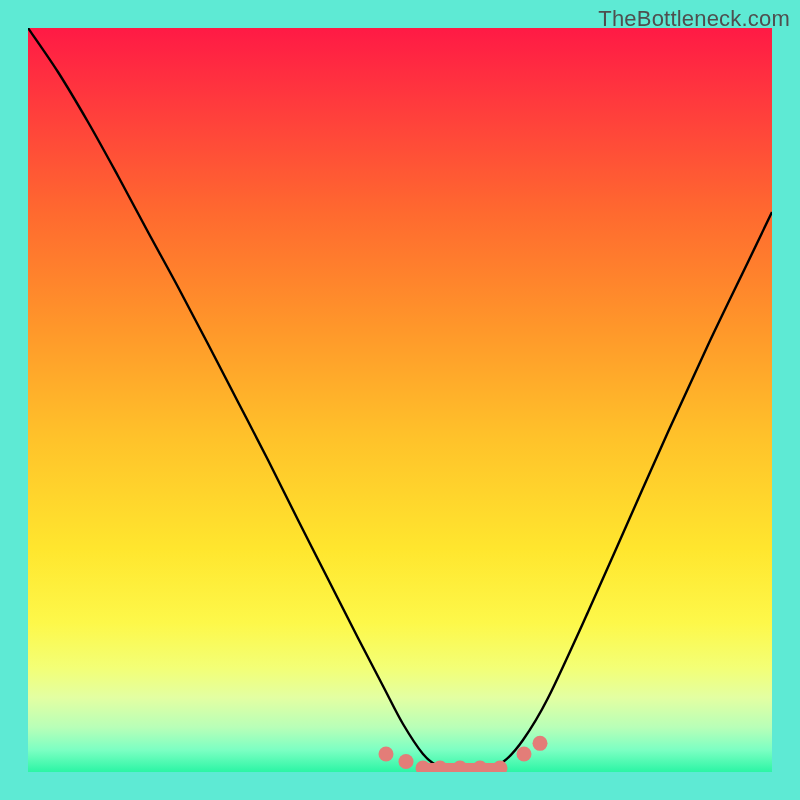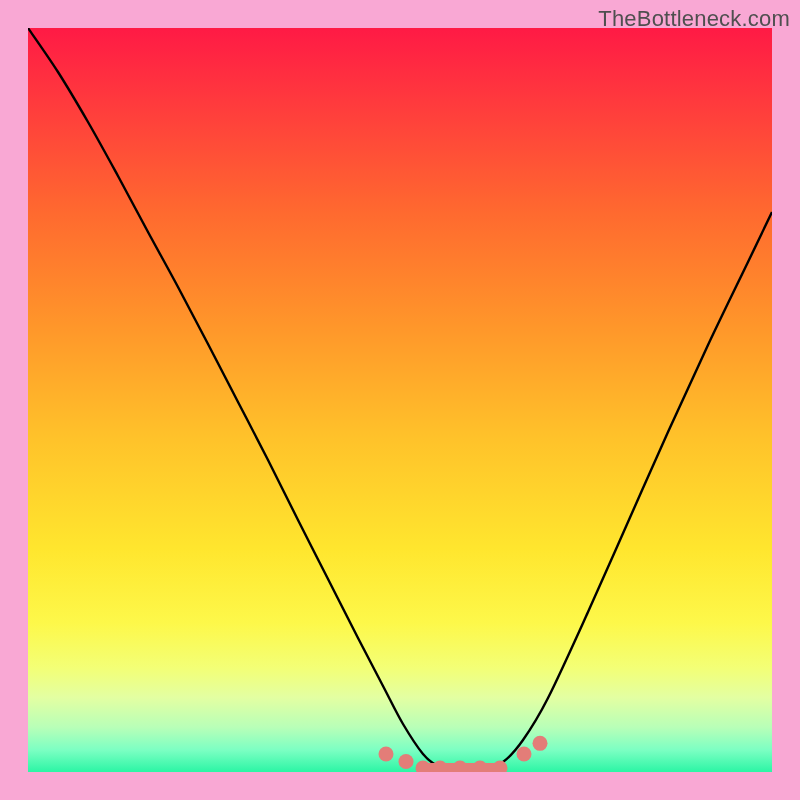--- a/index.html
+++ b/index.html
@@ -10,21 +10,21 @@
     background: #000;
     overflow: hidden;
     font-family: Arial, Helvetica, sans-serif;
   }
   .frame {
     position: absolute;
     left: 0;
     top: 0;
     width: 800px;
     height: 800px;
-    background: #f9a8d4;
+    background: #5eead4;
   }
   .plot-area {
     position: absolute;
     left: 28px;
     top: 28px;
     width: 744px;
     height: 744px;
     overflow: hidden;
   }
   .watermark {

